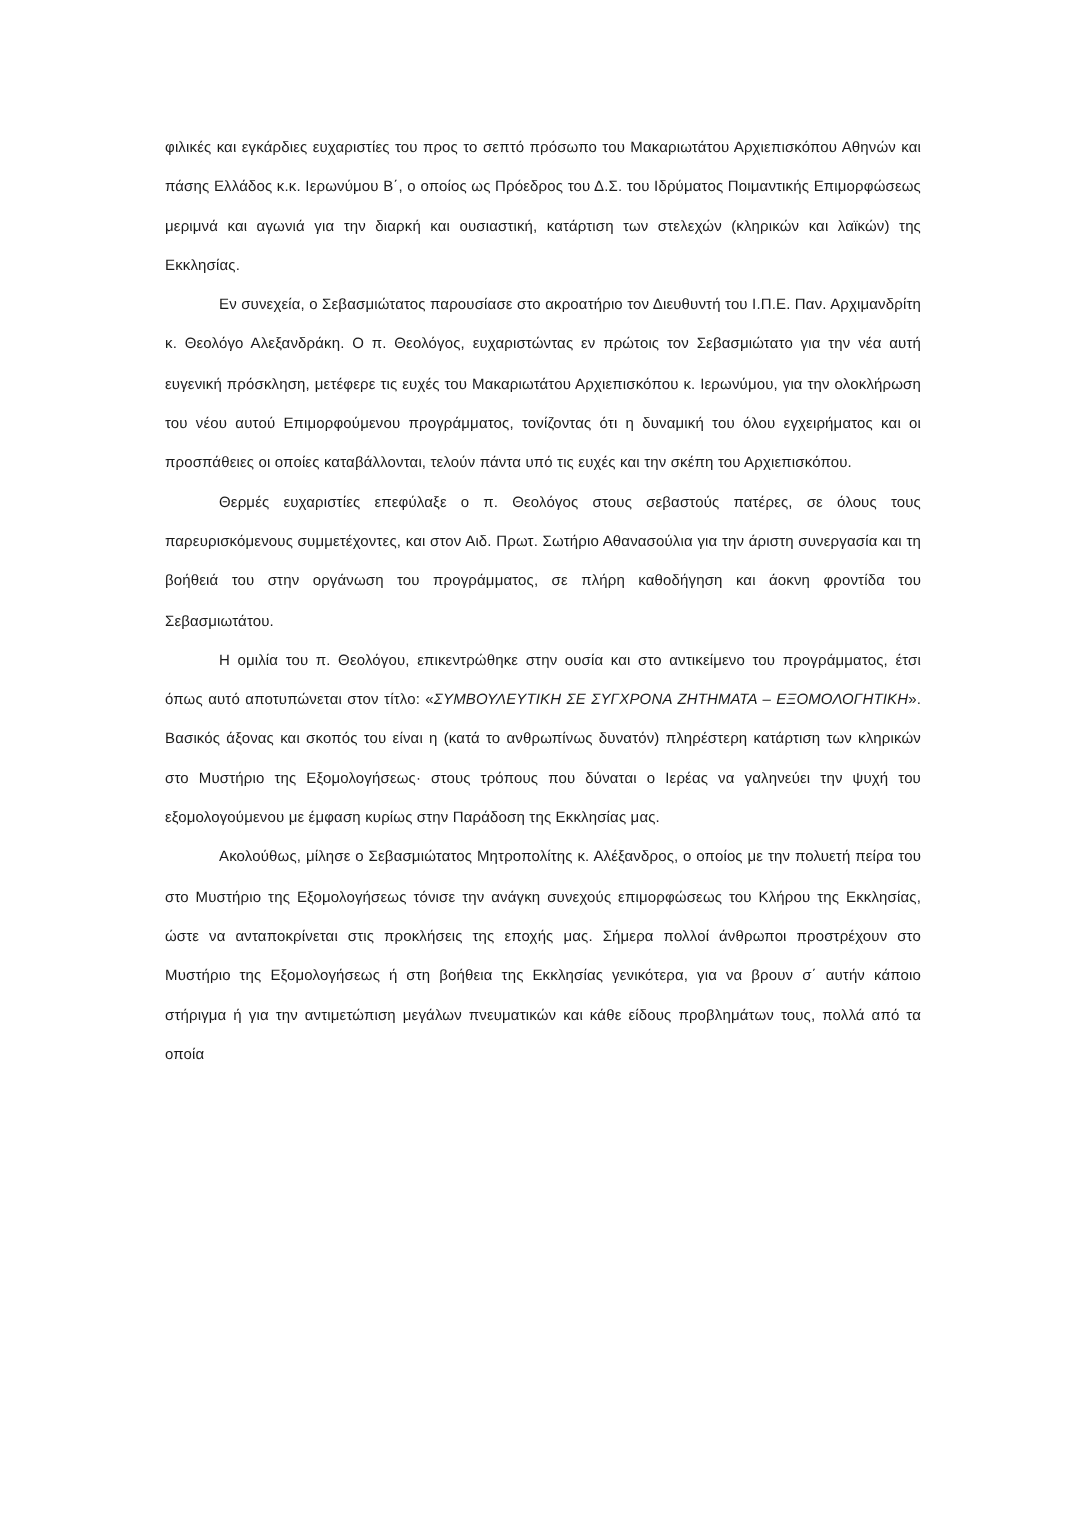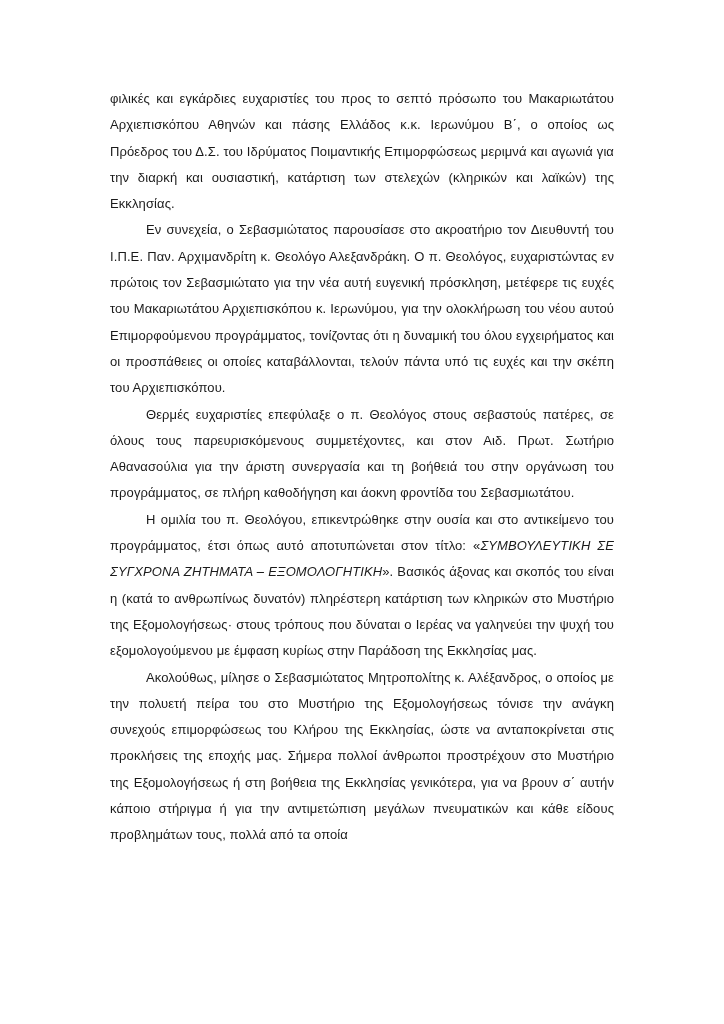--- a/index.html
+++ b/index.html
@@ -12,21 +12,21 @@
       height: 1024px;
       overflow: hidden;
       position: relative;
     }
     .page {
       position: absolute;
       left: 110px;
       top: 86px;
       width: 504px;
       font-family: "Liberation Sans", "DejaVu Sans", sans-serif;
-      font-size: 13px;
+      font-size: 10px;
       line-height: 26.3px;
       color: #1a1a1a;
       text-align: justify;
       letter-spacing: 0.1px;
     }
     .page p {
       margin: 0;
       padding: 0;
     }
     .page p.indent {

